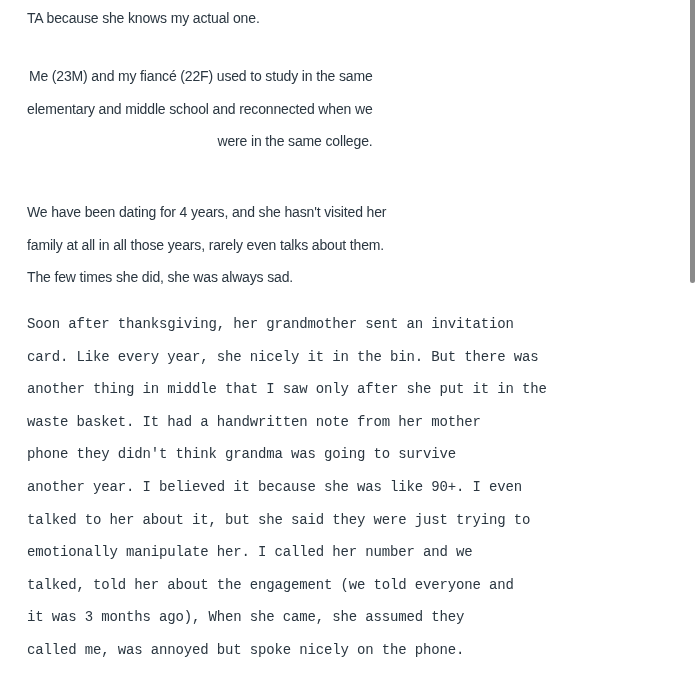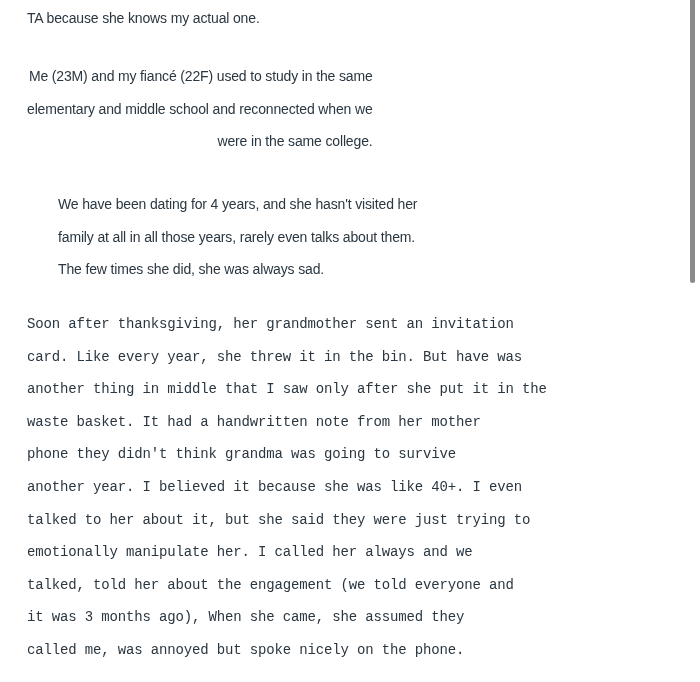--- a/index.html
+++ b/index.html
@@ -46,34 +46,34 @@
   <p class="para" style="position:absolute; top:2px;">
     <span class="ln">TA because she knows my actual one.</span>
   </p>
 
   <p class="para" style="position:absolute; top:60px;text-align:right;">
     <span class="ln">Me (23M) and my fiancé (22F) used to study in the same</span>
     <span class="ln">elementary and middle school and reconnected when we</span>
     <span class="ln">were in the same college.</span>
   </p>
 
-  <p class="para" style="position:absolute; top:188px;margin-left:31px;">
+  <p class="para" style="position:absolute; top:196px;">
     <span class="ln">We have been dating for 4 years, and she hasn't visited her</span>
     <span class="ln">family at all in all those years, rarely even talks about them.</span>
     <span class="ln">The few times she did, she was always sad.</span>
   </p>
 
   <p class="para" style="position:absolute; top:308px;font-family:Liberation Mono, monospace;">
     <span class="ln">Soon after thanksgiving, her grandmother sent an invitation</span>
-    <span class="ln">card. Like every year, she threw it in the bin. But have was</span>
+    <span class="ln">card. Like every year, she nicely it in the bin. But there was</span>
     <span class="ln">another thing in middle that I saw only after she put it in the</span>
     <span class="ln">waste basket. It had a handwritten note from her mother</span>
     <span class="ln">phone they didn't think grandma was going to survive</span>
-    <span class="ln">another year. I believed it because she was like 40+. I even</span>
+    <span class="ln">another year. I believed it because she was like 90+. I even</span>
     <span class="ln">talked to her about it, but she said they were just trying to</span>
-    <span class="ln">emotionally manipulate her. I called her always and we</span>
+    <span class="ln">emotionally manipulate her. I called her number and we</span>
     <span class="ln">talked, told her about the engagement (we told everyone and</span>
     <span class="ln">it was 3 months ago), When she came, she assumed they</span>
     <span class="ln">called me, was annoyed but spoke nicely on the phone.</span>
   </p>
 </div>
 
 <div class="scrollbar"></div>
 
 </body></html>

